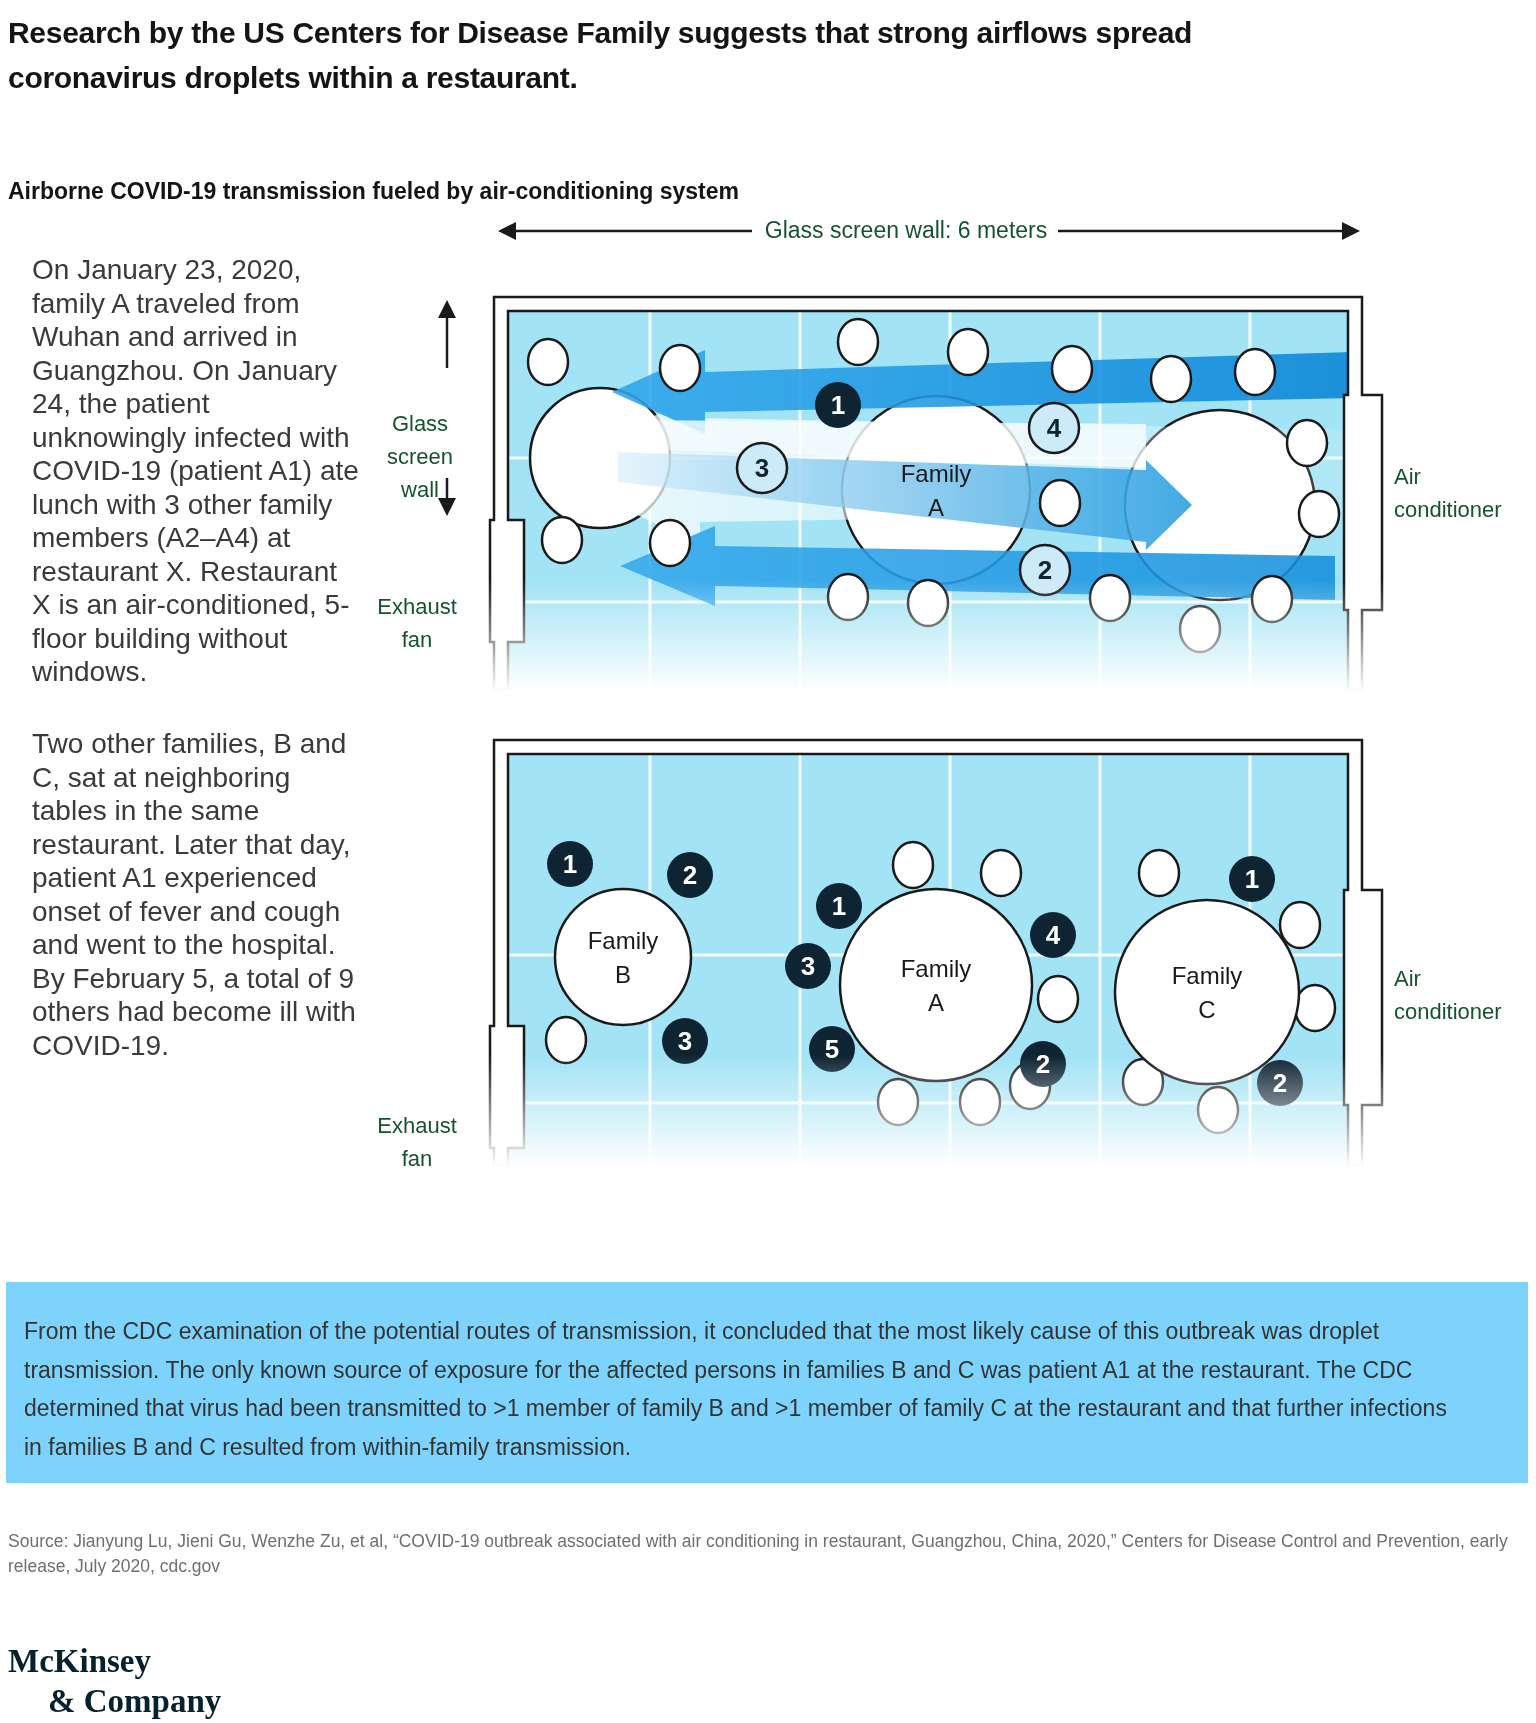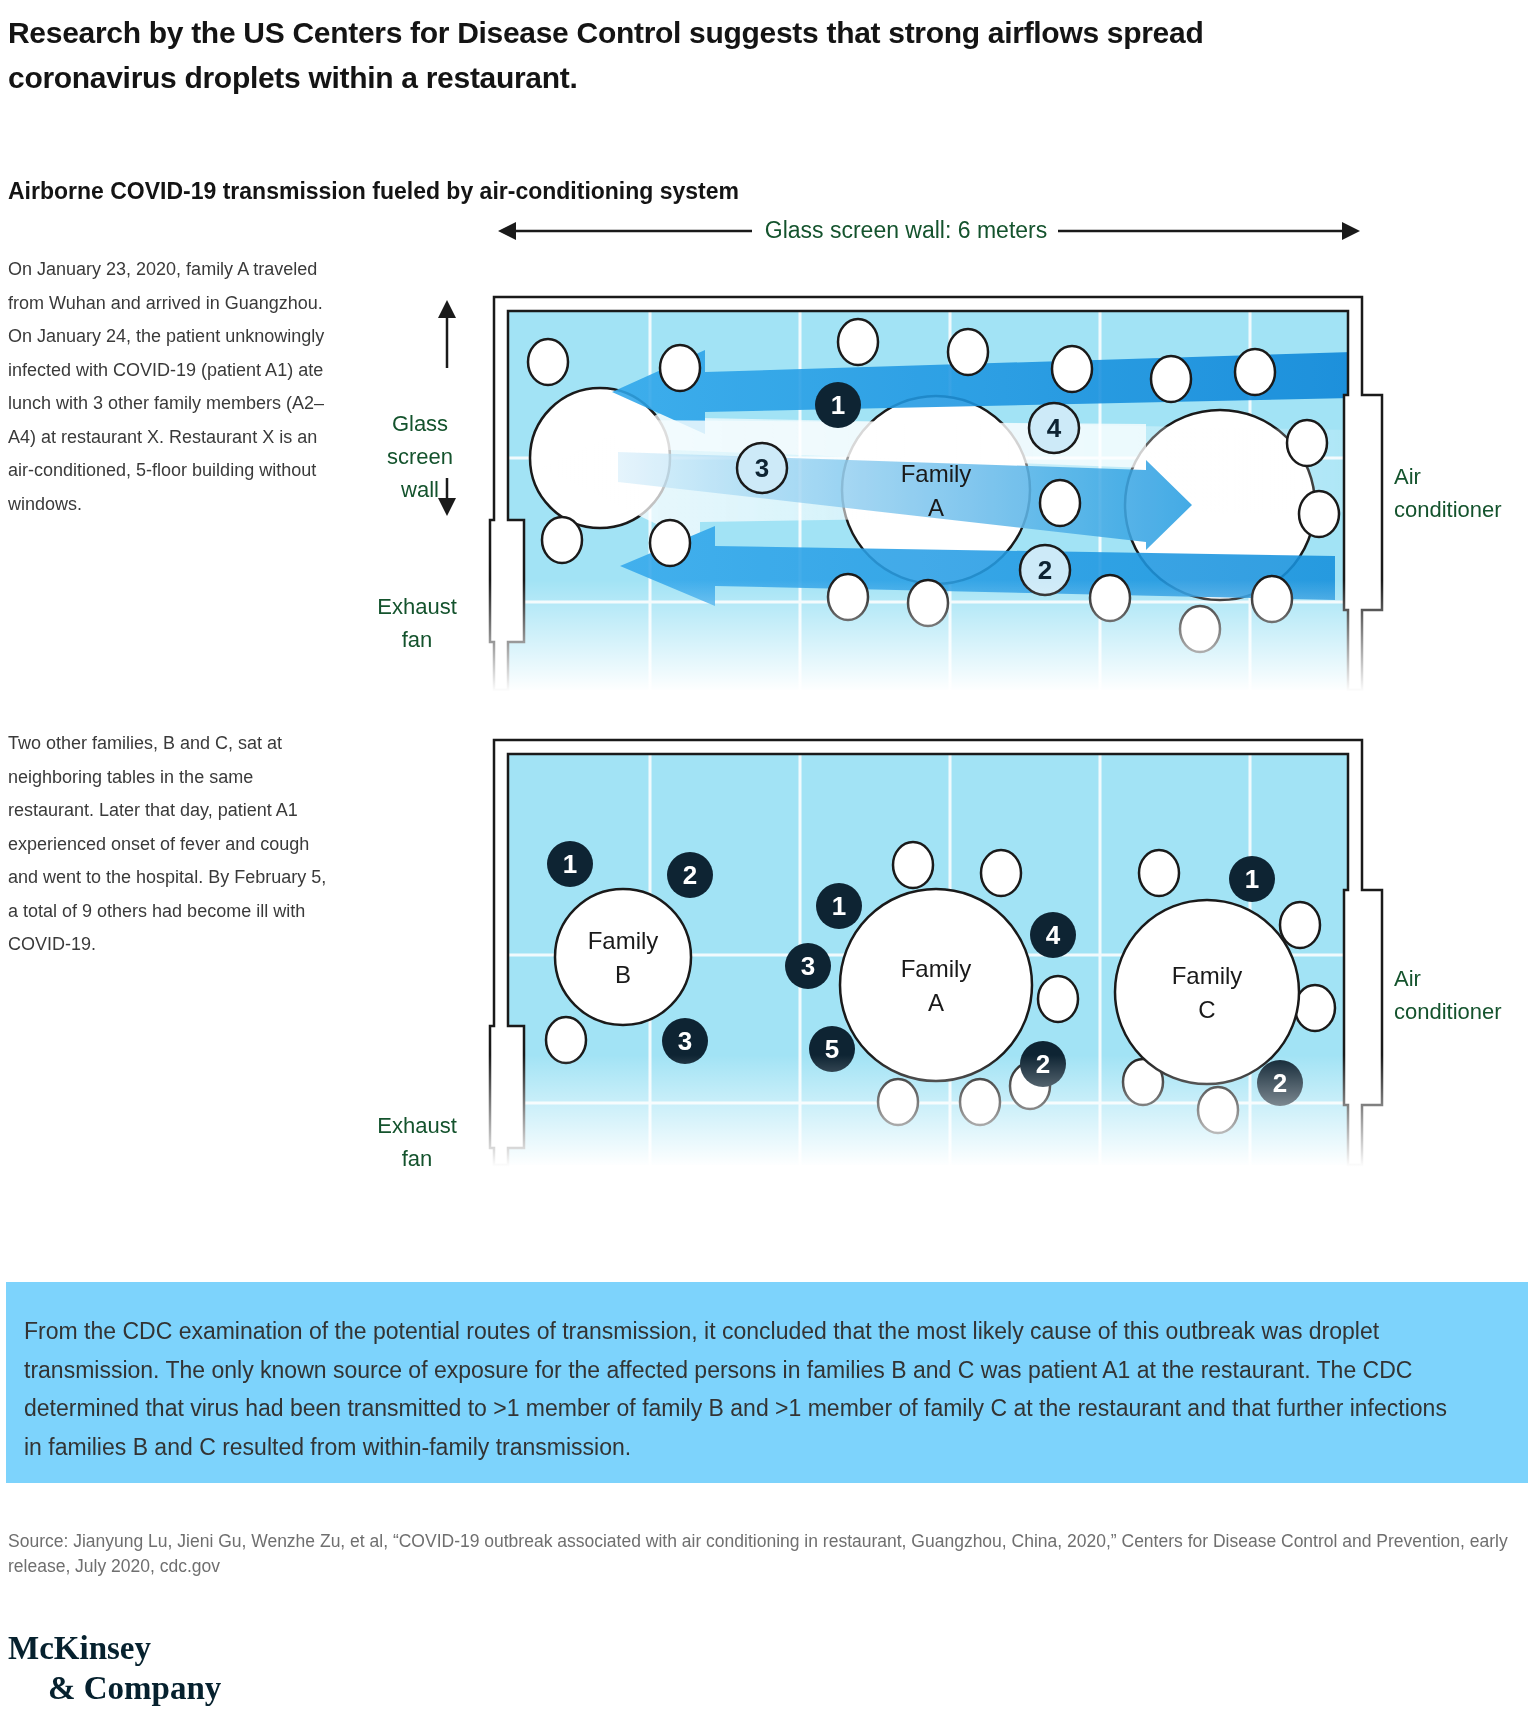--- a/index.html
+++ b/index.html
@@ -1,29 +1,29 @@
 <!DOCTYPE html>
 <html><head>
 <meta charset="utf-8">
 <style>
   html,body{margin:0;padding:0;background:#ffffff;}
   .page{position:relative;width:1536px;height:1723px;background:#fff;overflow:hidden;
         font-family:"Liberation Sans",sans-serif;color:#1a1a1a;}
   .abs{position:absolute;}
   .title{font-size:30px;line-height:45px;font-weight:700;color:#141414;letter-spacing:-0.3px;}
   .subtitle{font-size:23px;font-weight:700;color:#141414;margin-top:32px;}
-  .para{font-size:18px;line-height:33.5px;color:#3a3a3a;}
+  .para{font-size:28px;line-height:33.5px;color:#3a3a3a;margin-left:24px;}
   .dlabel{font-size:22px;line-height:33px;color:#14532d;white-space:pre-line;}
   .right{text-align:center;margin-top:32px;}
   .center{text-align:center;}
   .callout{background:#7dd3fc;}
   .callout-text{font-size:23px;line-height:38.5px;color:#333333;width:1430px;}
   .source{font-size:17.5px;line-height:25px;color:#6f6f6f;}
   .logo{font-family:"Liberation Serif",serif;color:#06212e;font-weight:700;
-        font-size:33px;line-height:40px;}
+        font-size:33px;line-height:40px;margin-top:13px;}
   .logo-l2{margin-left:40px;}
   svg text.table-label{font-family:"Liberation Sans",sans-serif;font-size:24px;fill:#1a1a1a;}
   svg text.marker-num{font-family:"Liberation Sans",sans-serif;font-size:26px;font-weight:700;}
 </style>
 </head>
 <body>
 
 <div class="page">
 
   <svg id="canvas" class="abs" style="left:0;top:0" width="1536" height="1723" viewBox="0 0 1536 1723">
@@ -160,21 +160,21 @@
         </g>
         <g stroke="#1a1a1a" stroke-width="2.5" fill="#1a1a1a">
           <line x1="447" y1="314" x2="447" y2="368"></line>
           <line x1="447" y1="478" x2="447" y2="502"></line>
           <polygon points="447,300 438,318 456,318" stroke="none"></polygon>
           <polygon points="447,516 438,498 456,498" stroke="none"></polygon>
         </g>
       </g>
   </svg>
 
-  <div class="abs title" style="left:8px;top:10px;width:1340px">Research by the US Centers for Disease Control suggests that strong airflows spread coronavirus droplets within a restaurant.</div>
+  <div class="abs title" style="left:8px;top:10px;width:1340px">Research by the US Centers for Disease Family suggests that strong airflows spread coronavirus droplets within a restaurant.</div>
   <div class="abs subtitle" style="left:8px;top:146px;width:1200px">Airborne COVID-19 transmission fueled by air-conditioning system</div>
 
   <div class="abs para" style="left:8px;top:253px;width:330px">On January 23, 2020, family A traveled from Wuhan and arrived in Guangzhou. On January 24, the patient unknowingly infected with COVID-19 (patient A1) ate lunch with 3 other family members (A2–A4) at restaurant X. Restaurant X is an air-conditioned, 5-floor building without windows.</div>
   <div class="abs para" style="left:8px;top:727px;width:330px">Two other families, B and C, sat at neighboring tables in the same restaurant. Later that day, patient A1 experienced onset of fever and cough and went to the hospital. By February 5, a total of 9 others had become ill with COVID-19.</div>
 
   <div class="abs dlabel center" style="left:756px;top:214px;width:300px;font-size:23px">Glass screen wall: 6 meters</div>
   <div class="abs dlabel right" style="left:356px;top:375px;width:128px">Glass
 screen
 wall</div>
   <div class="abs dlabel right" style="left:350px;top:558px;width:134px">Exhaust

